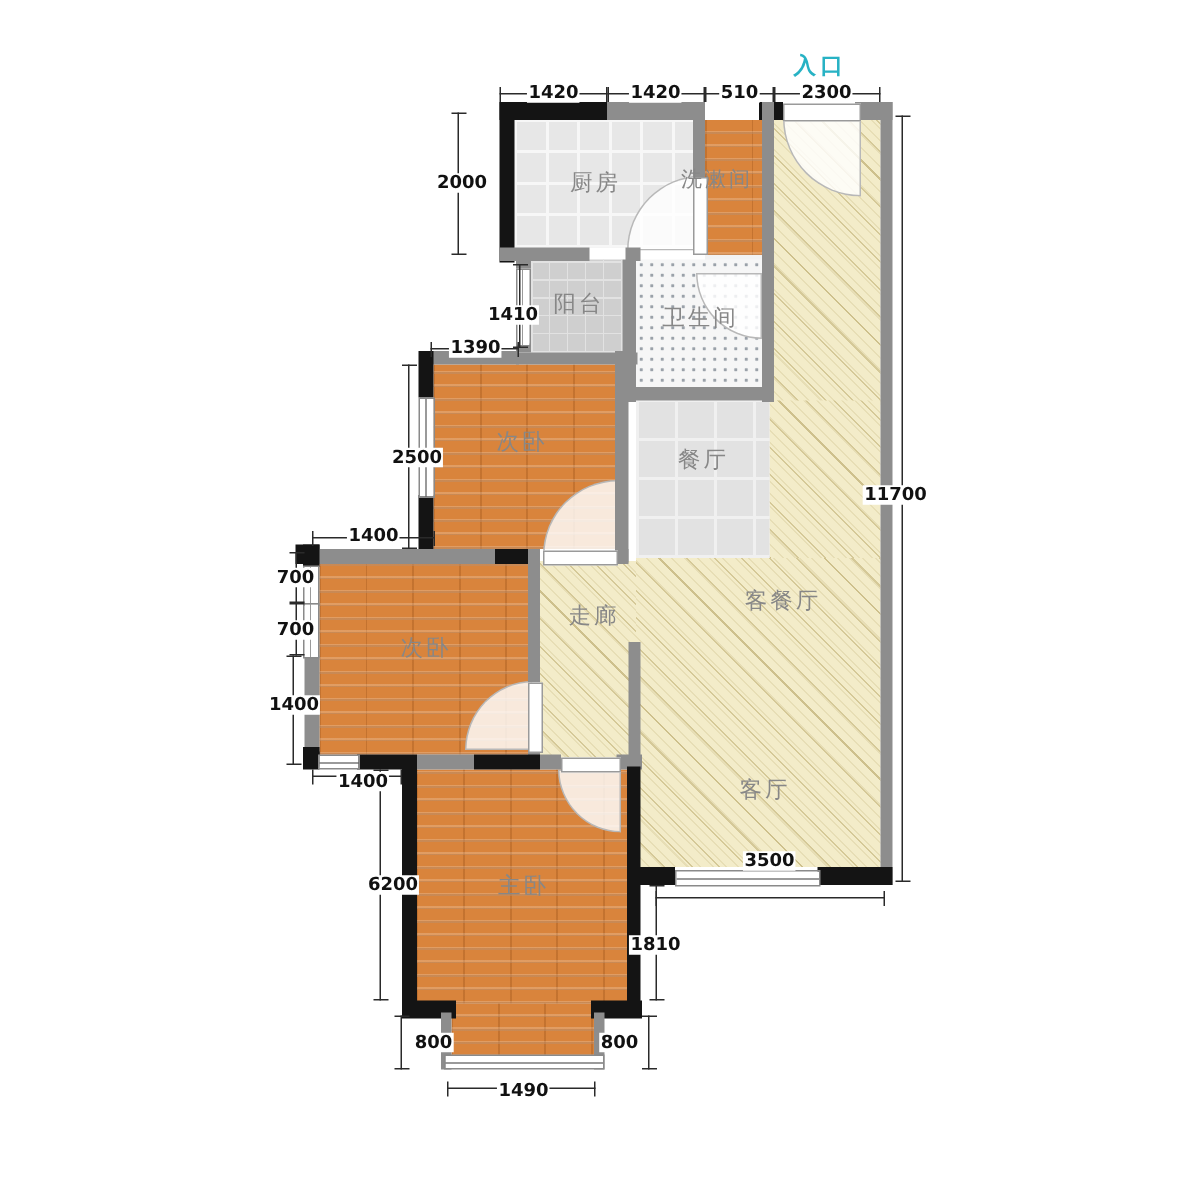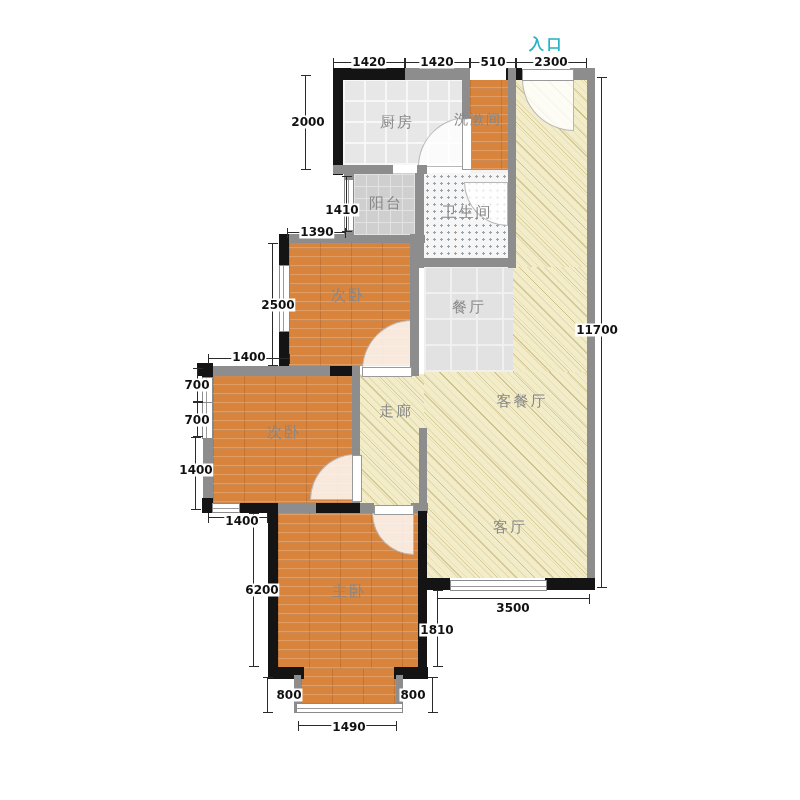--- a/index.html
+++ b/index.html
@@ -207,17 +207,17 @@
   <div class="dv" style="left:267px;top:677px;height:36px"></div>
   <span class="dl" style="left:289px;top:695px">800</span>
   <div class="dv" style="left:432px;top:677px;height:36px"></div>
   <span class="dl" style="left:413px;top:695px">800</span>
   <div class="dh" style="left:298px;top:725px;width:99px"></div>
   <span class="dl" style="left:349px;top:727px">1490</span>
 
   <div class="dv" style="left:437px;top:590px;height:77px"></div>
   <span class="dl" style="left:437px;top:630px">1810</span>
   <div class="dh" style="left:437px;top:598px;width:153px"></div>
-  <span class="dl" style="left:513px;top:608px">3500</span>
+  <span class="dl" style="left:513px;top:574px">3500</span>
   <div class="dv" style="left:601px;top:77px;height:511px"></div>
   <span class="dl" style="left:597px;top:330px">11700</span>
 
 </div>
 
 </body></html>

